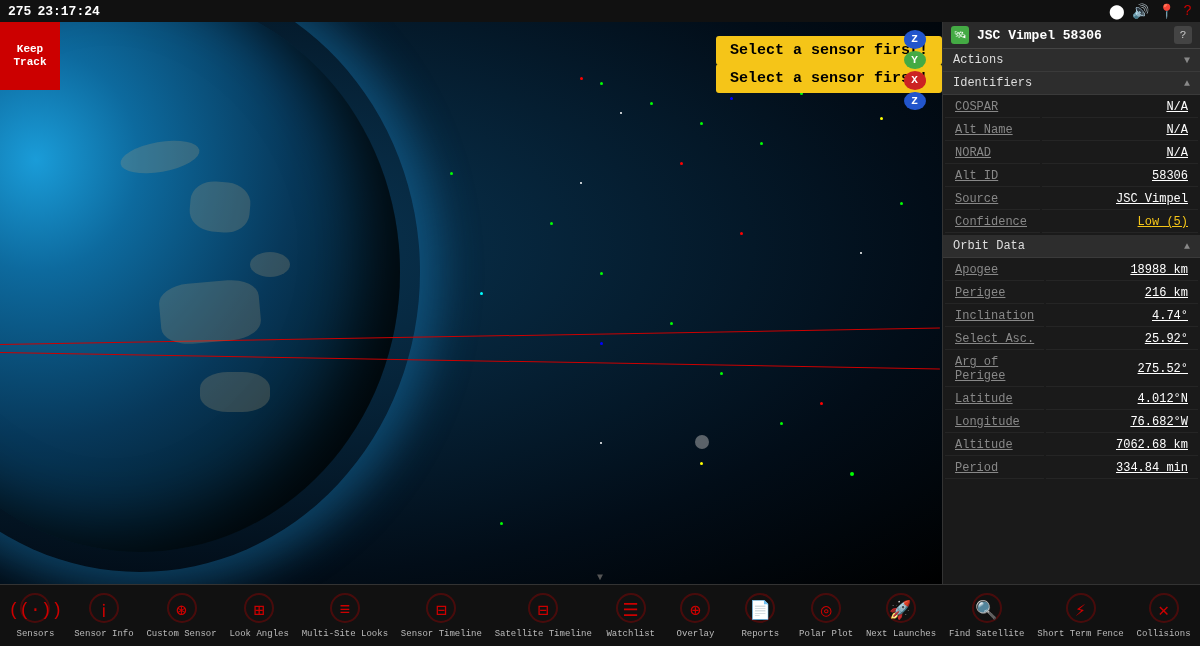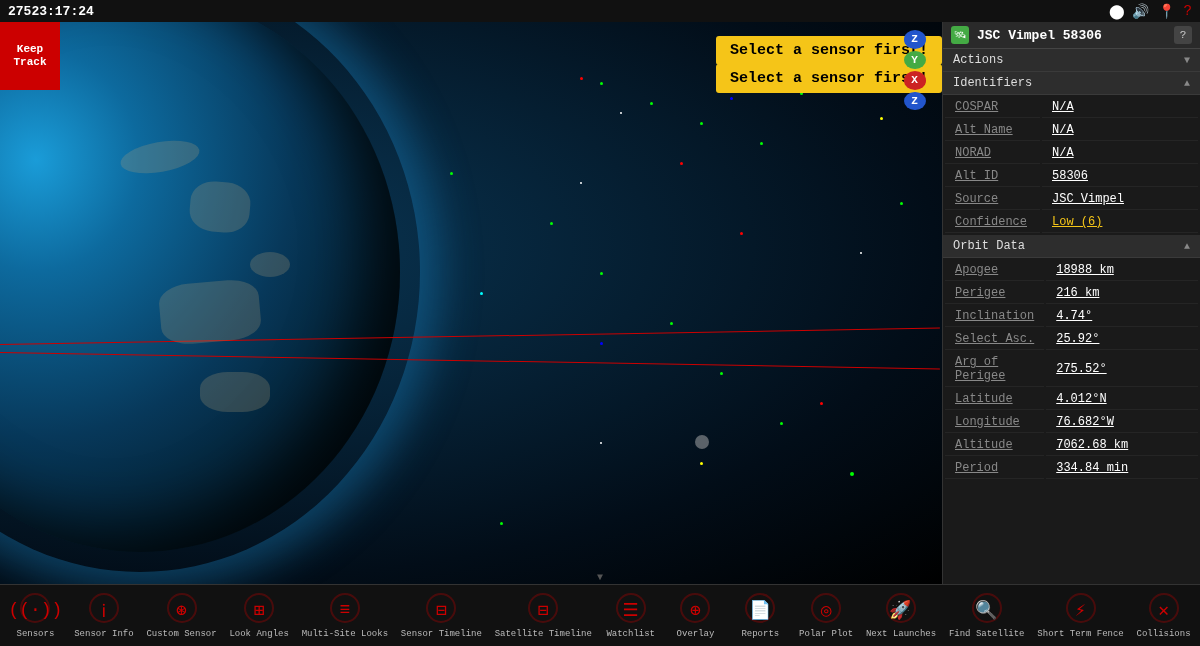--- a/index.html
+++ b/index.html
@@ -18,20 +18,21 @@
       position: absolute;
       top: 0; left: 0; right: 0;
       height: 22px;
       background: #111;
       display: flex;
       align-items: center;
       z-index: 100;
     }
     #topbar .day-time {
       display: flex;
+      gap: 6px;
       padding-left: 8px;
       font-size: 13px;
       color: #fff;
       font-weight: bold;
     }
     #topbar .spacer { flex: 1; }
     #topbar .icons {
       display: flex;
       gap: 8px;
       padding-right: 8px;
@@ -208,20 +209,21 @@
       padding: 3px 10px;
       border-bottom: 1px solid #252525;
       color: #ccc;
       text-decoration: underline;
     }
     .data-table tr td:first-child {
       color: #888;
       width: 95px;
     }
     .data-table tr td:last-child {
+      text-align: right;
       color: #fff;
     }
     .low-confidence { color: #f5c518 !important; }
 
     
     #bottom-bar {
       position: absolute;
       bottom: 0; left: 0; right: 0;
       height: 62px;
       background: #111;
@@ -441,21 +443,21 @@
         <tr>
           <td>Alt ID</td>
     <td>58306</td>
         </tr>
         <tr>
           <td>Source</td>
     <td>JSC Vimpel</td>
         </tr>
         <tr>
           <td>Confidence</td>
-    <td class="low-confidence">Low (6)</td>
+    <td class="low-confidence">Low (5)</td>
         </tr>
       </tbody>
   </table>
 
   <div class="section-header">
     <span>Orbit Data</span>
     <span class="chevron">▲</span>
   </div>
   <table class="data-table">
     <tbody id="orbit-tbody">

